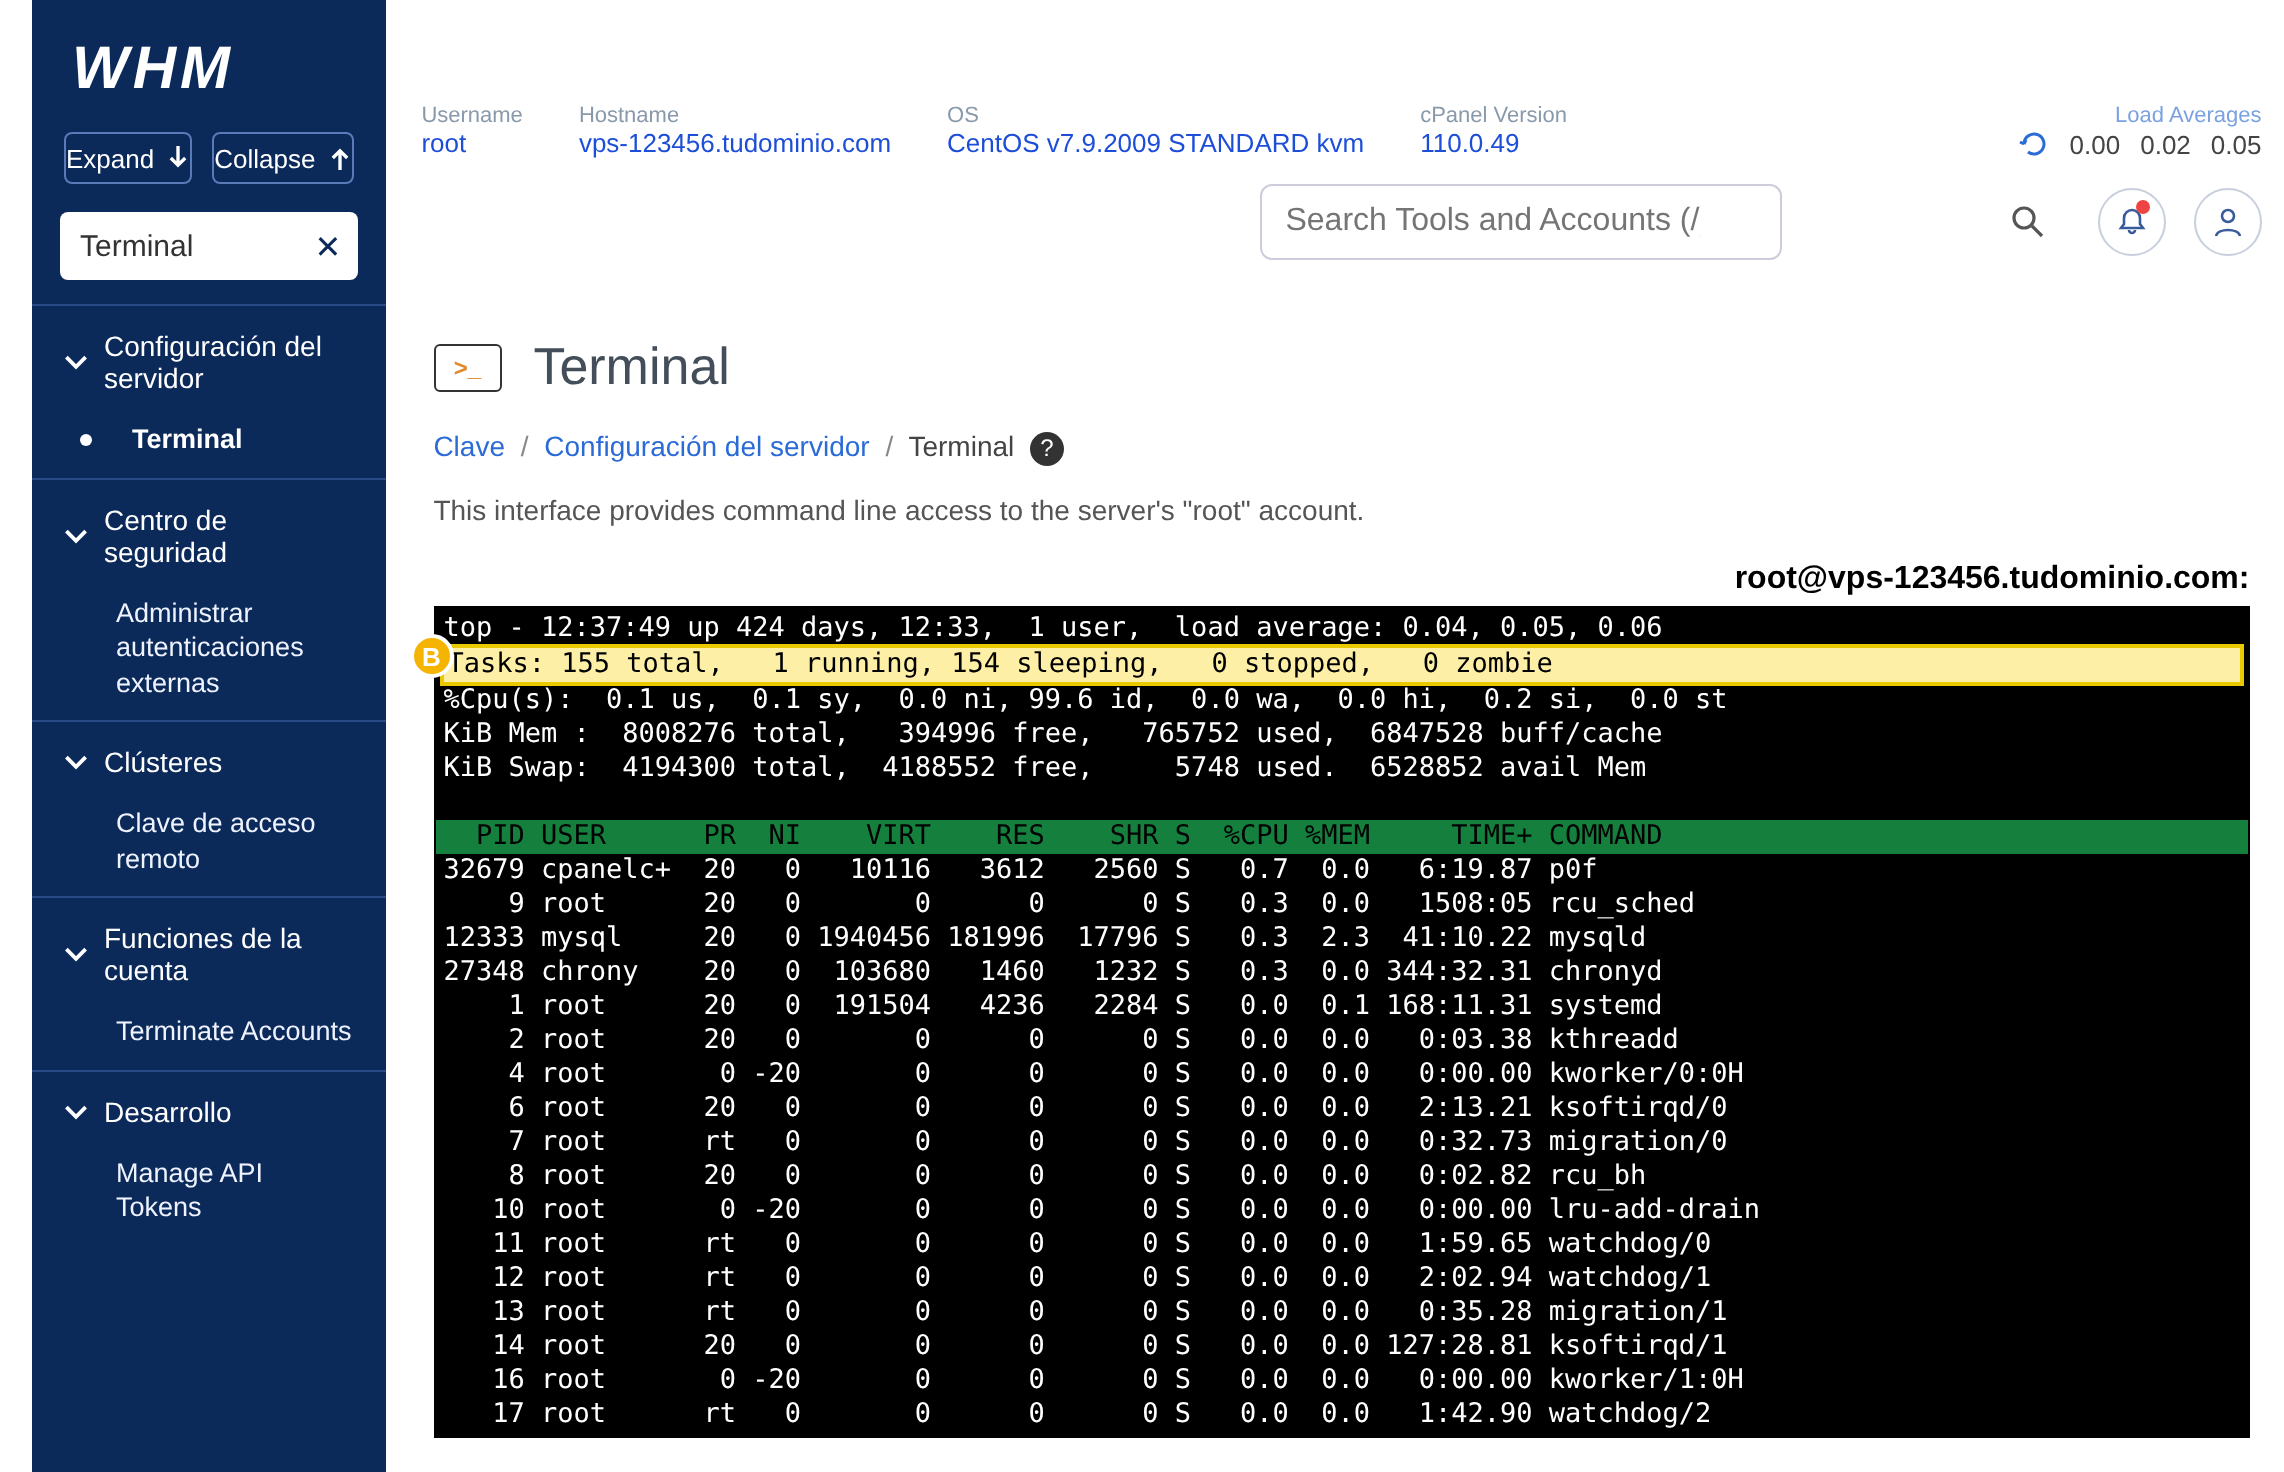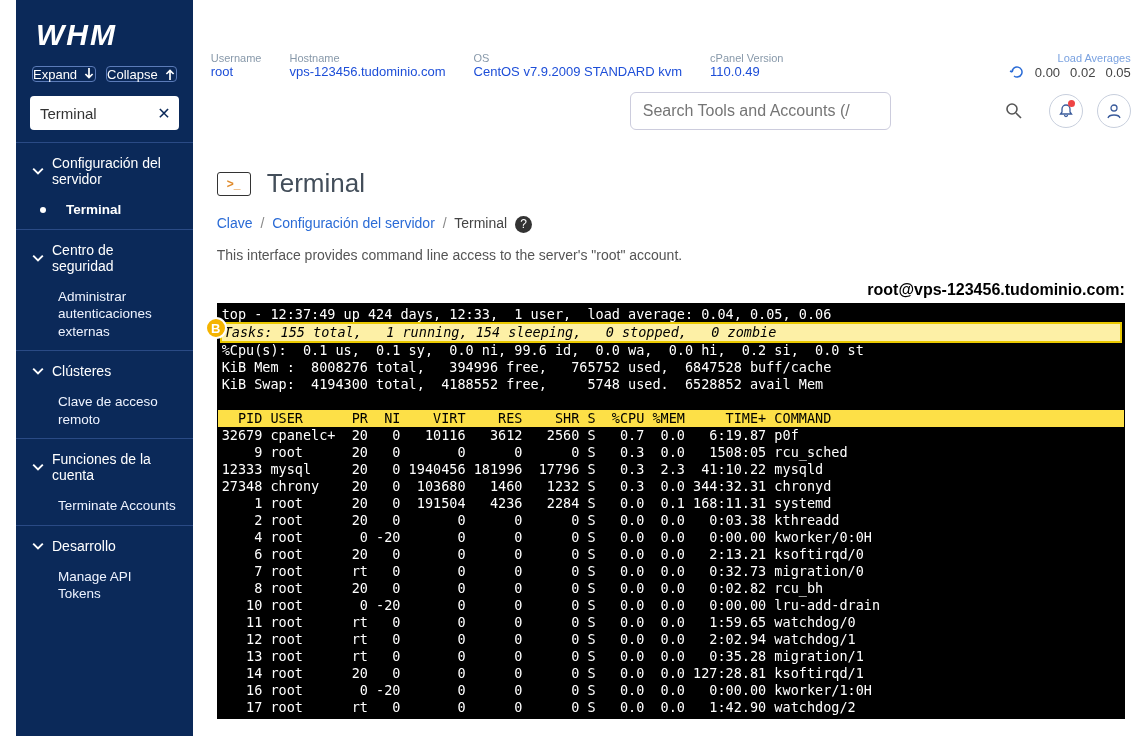--- a/index.html
+++ b/index.html
@@ -1,21 +1,21 @@
 <!DOCTYPE html>
 <html><head>
 <meta charset="utf-8">
 <style>
   * { box-sizing: border-box; margin: 0; padding: 0; }
   body { font-family: "Segoe UI", Arial, sans-serif; font-size: 14px; color: #333; width: 1142px; height: 736px; overflow: hidden; display: flex; }
   
   .sidebar { width: 240px; background: #0b2959; color: #fff; display: flex; flex-direction: column; padding: 10px 0; margin-left: 16px; }
   .logo { font-weight: bold; font-style: italic; font-size: 30px; letter-spacing: 2px; padding: 8px 20px 14px 20px; }
   .btn-row { display: flex; gap: 10px; padding: 0 16px 14px 16px; }
-  .sbtn { flex:1; border:1px solid #5b7bb8; background: transparent; color:#fff; border-radius:4px; height:16px; font-size:13px; cursor:pointer; display:flex; align-items:center; justify-content:center; gap:6px;}
+  .sbtn { flex:1; border:1px solid #5b7bb8; background: transparent; color:#fff; border-radius:4px; height:26px; font-size:13px; cursor:pointer; display:flex; align-items:center; justify-content:center; gap:6px;}
   .sbtn svg { width:12px; height:12px; }
   .search-wrap { padding: 0 14px 12px 14px; position:relative; }
   .search-input { width:100%; height:34px; border-radius:4px; border:none; padding:0 30px 0 10px; font-size:15px; color:#333; }
   .search-clear { position:absolute; right:22px; top:8px; cursor:pointer; color:#0b2959; font-size:16px; }
   .navblock { padding: 4px 0; border-top:1px solid #2a4a85; }
   .navhead { display:flex; align-items:center; gap:8px; padding:8px 16px; cursor:pointer; font-size:14px; color:#fff; }
   .navhead svg { width:12px; height:12px; flex-shrink:0; }
   .navitem { display:flex; align-items:center; gap:10px; padding:6px 16px 6px 42px; font-size:13.5px; color:#eef3ff; cursor:pointer; line-height:1.3; }
   .navitem.bullet::before { content:''; width:6px; height:6px; border-radius:50%; background:#fff; margin-left:-18px; margin-right:10px; display:inline-block;}
   .navitem.active { color:#fff; font-weight:600;}
@@ -40,22 +40,22 @@
   .titletext { font-size:26px; color:#434e5a; }
   .crumbs { font-size:14px; color:#444; margin-bottom:14px;}
   .crumbs a { color:#2a6bd6; text-decoration:none; }
   .crumbs .sep { color:#888; margin:0 4px;}
   .helpdot { display:inline-block; width:17px; height:17px; background:#333; color:#fff; border-radius:50%; text-align:center; font-size:12px; line-height:17px; margin-left:4px;}
   .desc { color:#555; font-size:14px; margin-bottom:18px;}
   .termtitle { text-align:right; font-weight:bold; font-size:16px; color:#000; margin-bottom:4px;}
   
   .termwrap { position:relative; }
   .term { background:#000; color:#fff; font-family:"Consolas","Menlo",monospace; font-size:13.5px; line-height:17px; white-space:pre; padding:2px 4px; border:1px solid #000;}
-  .highlight { background:#fdf0a6; color:#000; border:2px solid #eac900; padding:0 2px; display:block; margin:-1px -2px;font-style:italic; }
-  .headerline { background:#fde047; color:#000; display:block; margin:0 -4px; padding:0 4px;}
+  .highlight { background:#fdf0a6; color:#000; border:2px solid #eac900; padding:0 2px; display:block; margin:-1px -2px; }
+  .headerline { background:#15803d; color:#000; display:block; margin:0 -4px; padding:0 4px;}
   .badge { position:absolute; left:-12px; top:14px; width:22px; height:22px; border-radius:50%; background:#f5b400; color:#fff; font-weight:bold; display:flex; align-items:center; justify-content:center; font-size:13px; z-index:5; border:2px solid #fff;}
 </style>
 </head>
 <body>
 
 <div class="sidebar">
   <div class="logo">WHM</div>
   <div class="btn-row">
     <button class="sbtn">
       <span>Expand</span>

